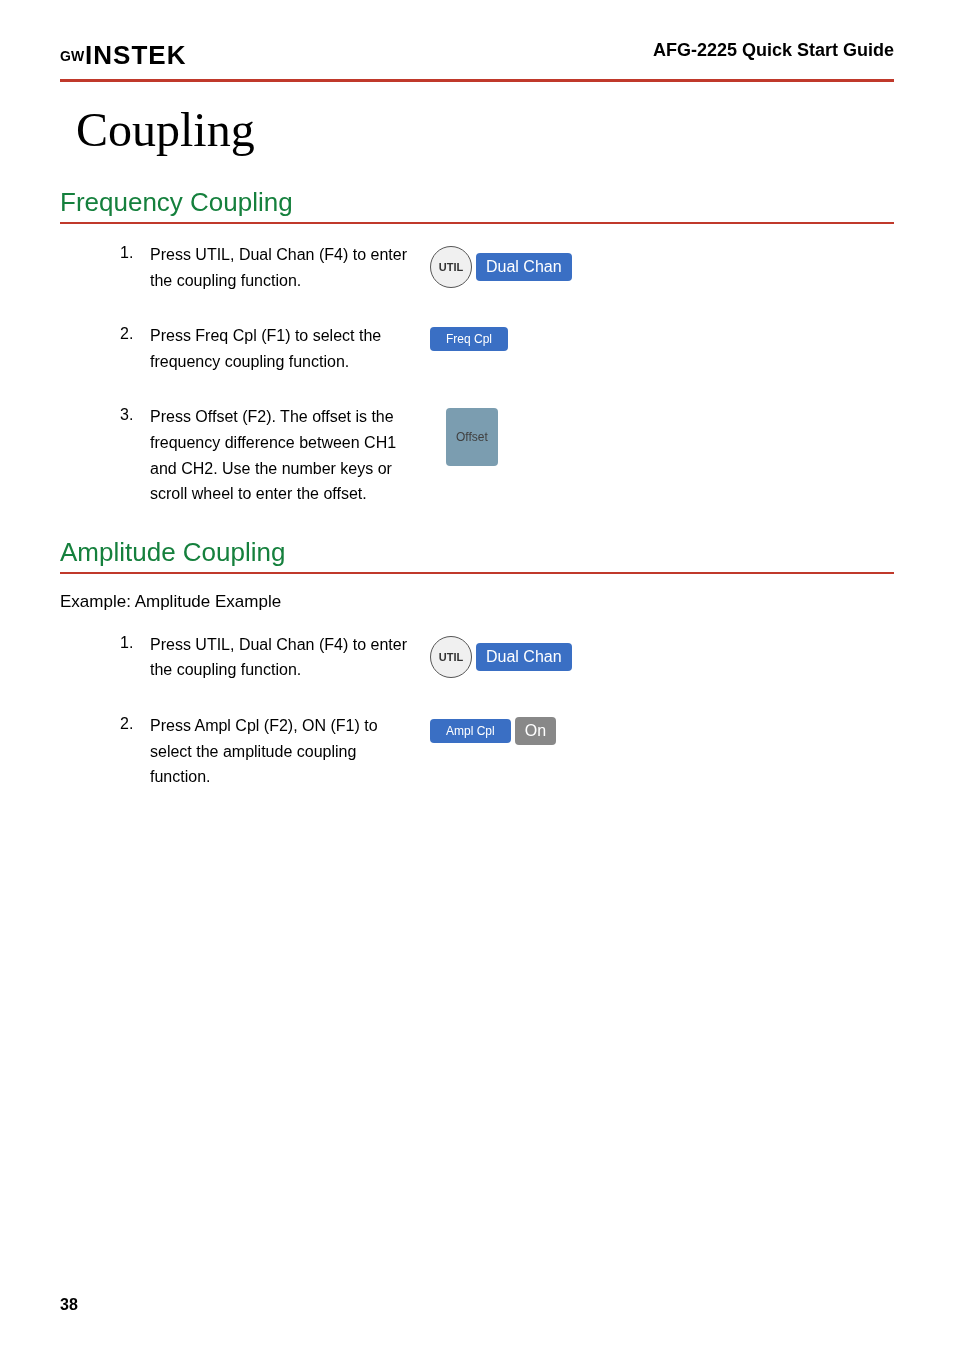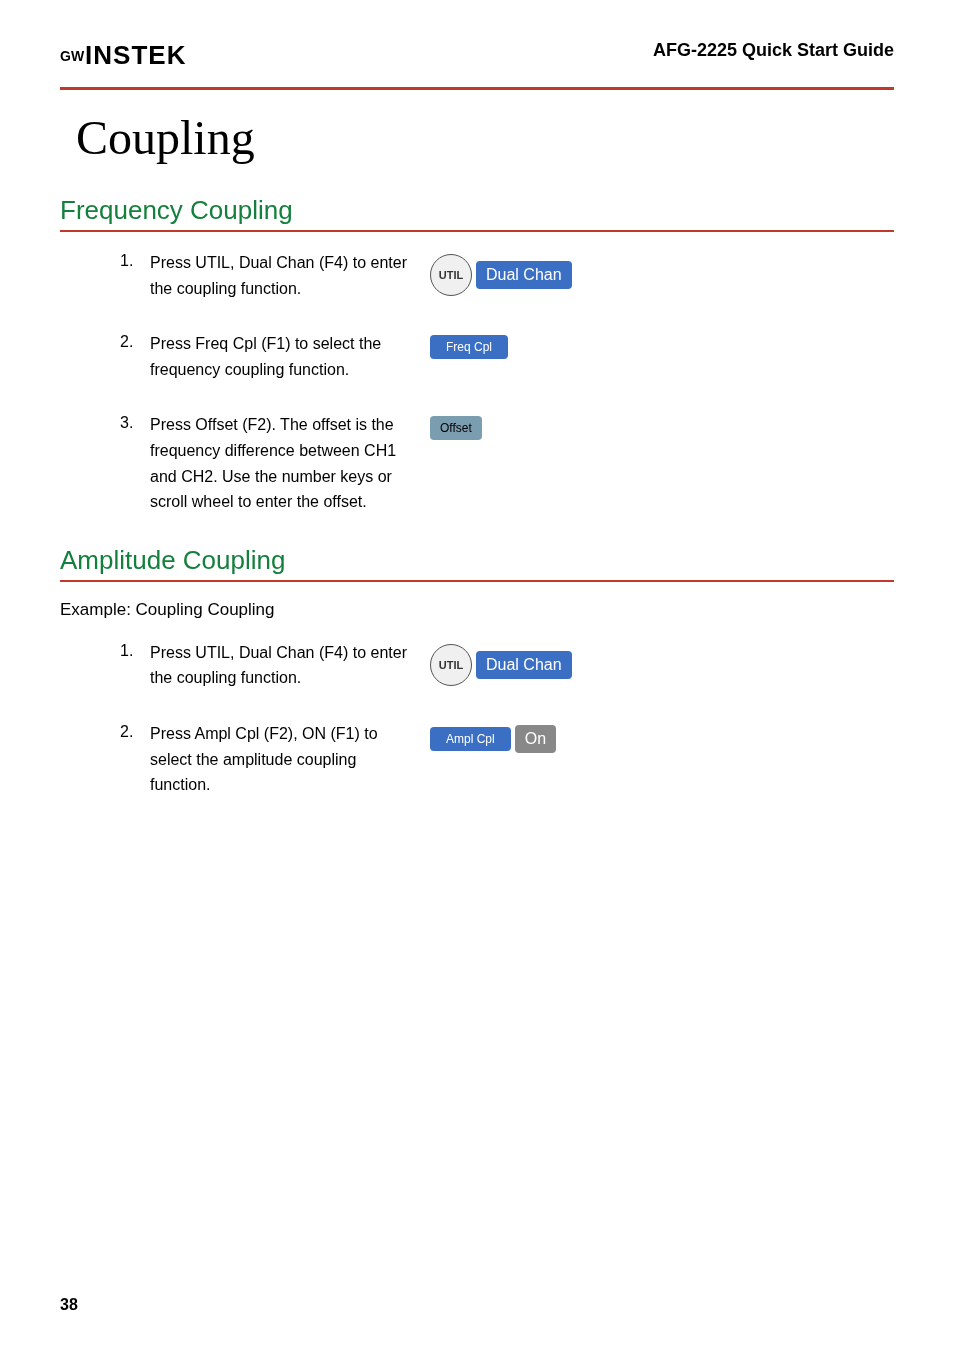--- a/index.html
+++ b/index.html
@@ -13,21 +13,21 @@
       position: relative;
       padding: 40px 60px 60px 60px;
     }
 
     
     .header {
       display: flex;
       justify-content: space-between;
       align-items: flex-start;
       margin-bottom: 10px;
-      padding-bottom: 16px;
+      padding-bottom: 8px;
       border-bottom: 3px solid #c0392b;
       gap: 16px;
     }
 
     .header-title {
       font-size: 18px;
       font-weight: bold;
       font-family: Liberation Sans, sans-serif;
       color: #000;
       text-align: right;
@@ -162,27 +162,28 @@
       padding: 5px 10px;
       border-radius: 4px;
       min-width: 36px;
     }
 
     .key-offset {
       display: inline-flex;
       align-items: center;
       justify-content: center;
       background: #7b9db0;
-      color: #000000;
+      color: #404040;
       font-size: 12px;
       font-family: Arial, sans-serif;
       font-weight: normal;
-      padding: 5px 10px;
+      padding: 22px 10px;
       border-radius: 4px;
       min-width: 50px;
+      margin-left: 16px;
     }
 
     
     .page-number {
       position: absolute;
       bottom: 40px;
       left: 60px;
       font-size: 16px;
       font-weight: bold;
       font-family: Arial, sans-serif;
@@ -261,21 +262,21 @@
       </div>
     </div>
 
   </div>
 </div>
 
 <div>
   <h2 class="section-heading">Amplitude Coupling</h2>
   <hr class="section-divider">
 
-  <p class="example-heading">Example: Coupling Coupling</p>
+  <p class="example-heading">Example: Amplitude Example</p>
 
   <div class="steps-container">
 
     <div class="step">
       <div class="step-number">1.</div>
       <div class="step-content">
         <div class="step-text">Press UTIL, Dual Chan (F4) to enter the coupling function.</div>
         <div class="step-buttons">
           <div class="key-util">UTIL</div>
           <div class="key-blue">Dual Chan</div>

